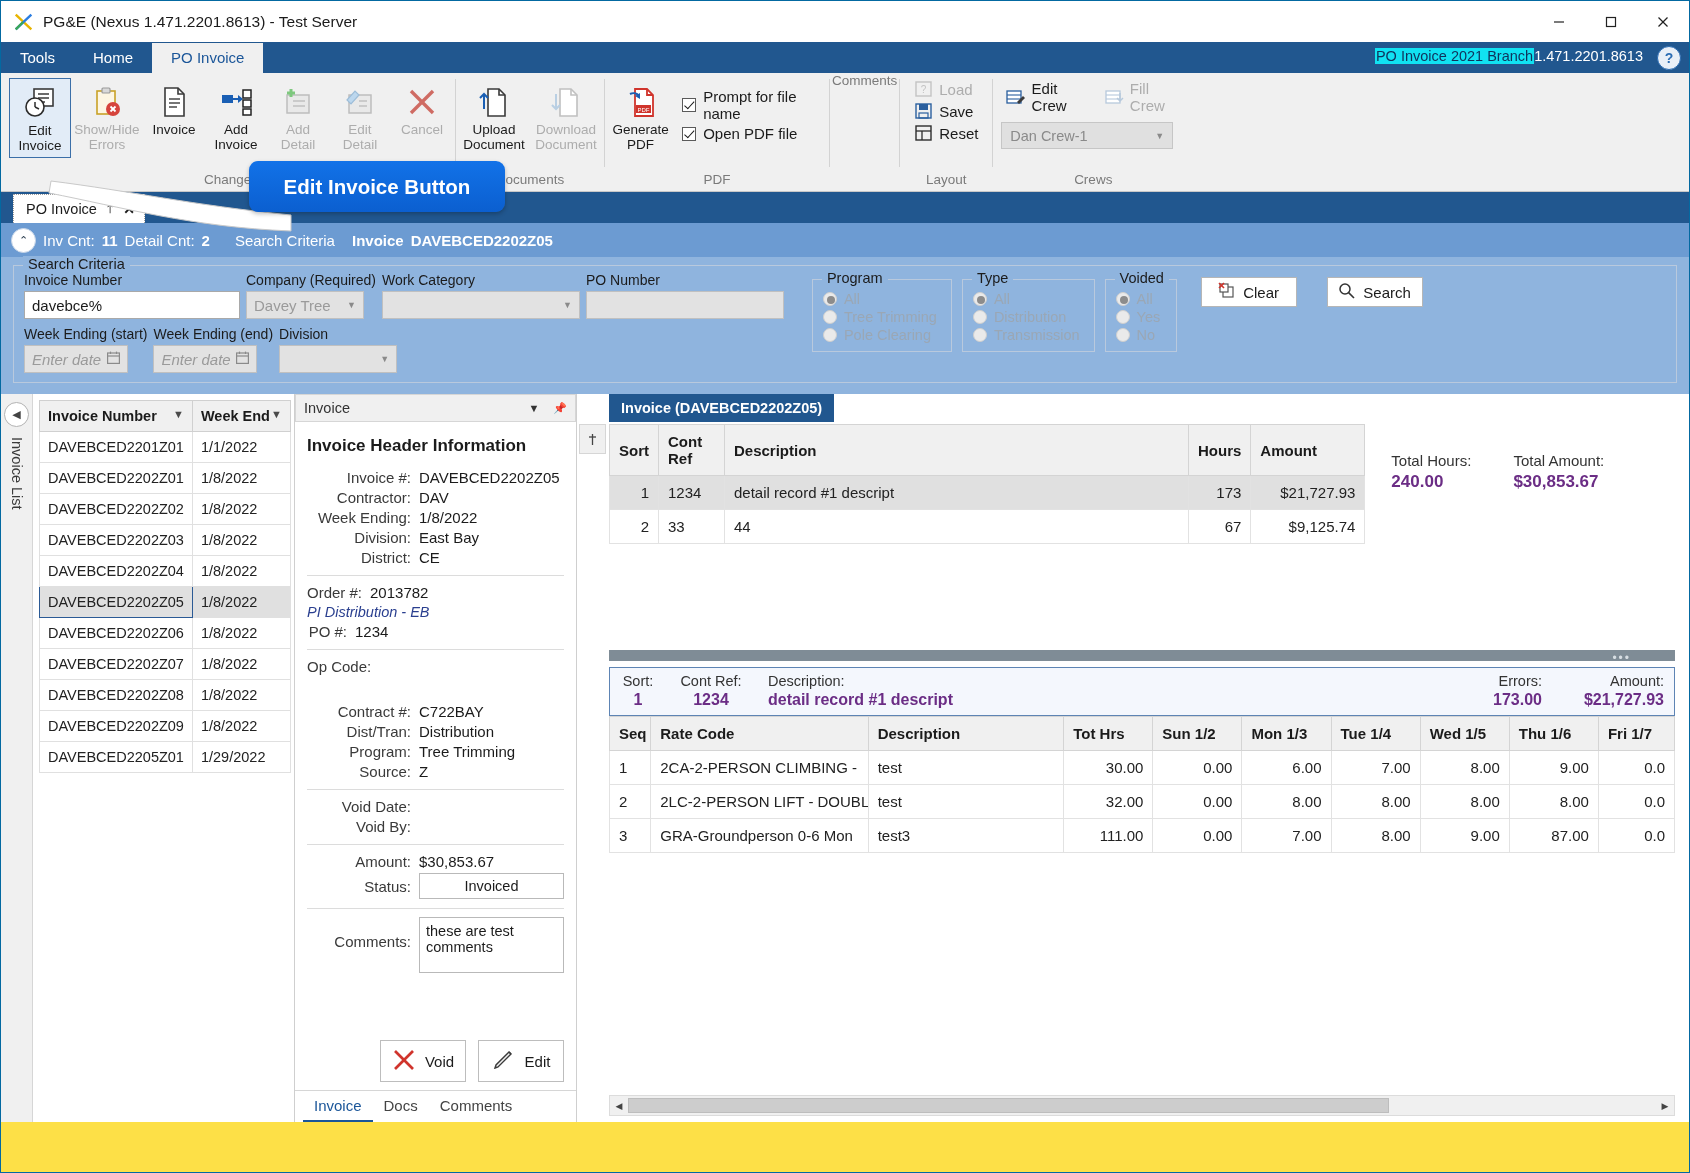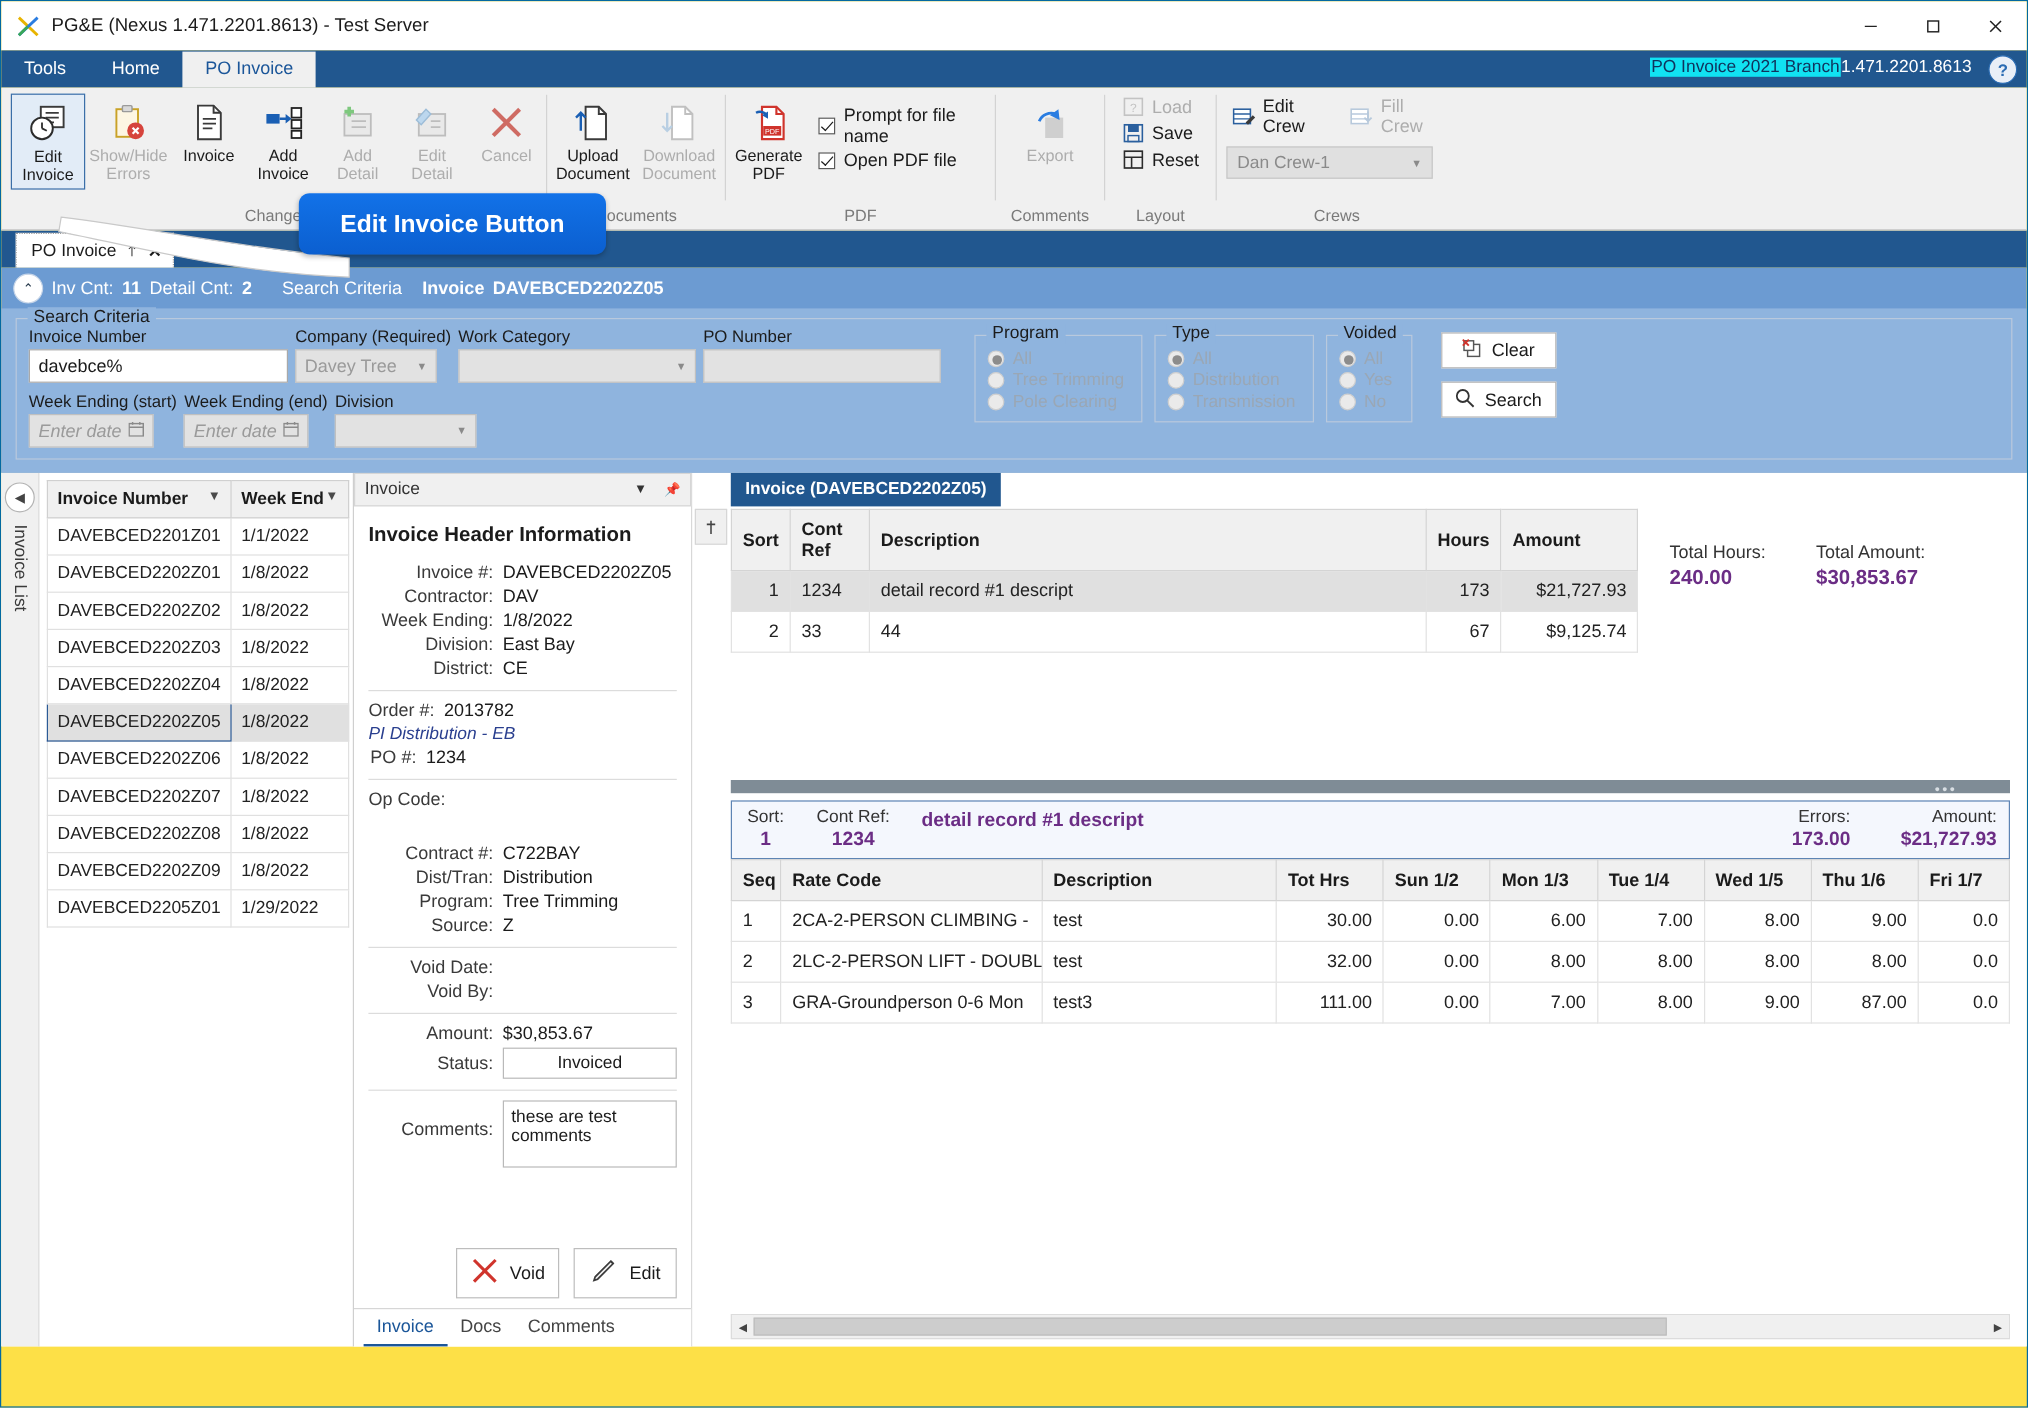--- a/index.html
+++ b/index.html
@@ -425,32 +425,20 @@
             <span>Open PDF file</span>
           </div>
         </div>
       </div>
       <div class="glabel">PDF</div>
     </div>
 
     <div class="rsep"></div>
 
     <div class="rgroup">
-      <div class="gitems" style="width:86px;justify-content:center;">
-        <div class="bigbtn w70 dis">
-          <div class="ico">
-            <svg width="34" height="34" viewBox="0 0 34 34">
-              <rect x="13" y="13" width="15" height="17" fill="#cfcfcf"></rect>
-              <path d="M8 16 a11 11 0 0 1 14 -6" fill="none" stroke="#2a7de1" stroke-width="2.4"></path>
-              <path d="M24 6 l1 9 l-8 -4 z" fill="#2a7de1"></path>
-            </svg>
-          </div>
-          <span>Export</span>
-        </div>
-      </div>
       <div class="glabel">Comments</div>
     </div>
 
     <div class="rsep"></div>
 
     <div class="rgroup">
       <div class="gitems" style="width:88px;flex-direction:column;padding-left:6px;">
         <div class="smallbtn dis">
           <span class="sico">
             <svg width="17" height="16" viewBox="0 0 17 16">
@@ -659,21 +647,21 @@
               <span class="rdot"></span>
               <span>Yes</span>
             </div>
             <div class="radio">
               <span class="rdot"></span>
               <span>No</span>
             </div>
           </div>
         </div>
 
-        <div style="display:flex;flex-direction:column;margin-left:14px;margin-top:5px;">
+        <div style="display:flex;flex-direction:row;margin-left:14px;margin-top:5px;gap:30px;">
           <div class="sbtn">
             <span>
               <svg width="17" height="17" viewBox="0 0 17 17">
                   <rect x="5" y="5" width="10" height="10" fill="#fff" stroke="#555" stroke-width="1.2"></rect>
                   <rect x="2" y="2" width="8" height="8" fill="#fff" stroke="#555" stroke-width="1.2"></rect>
                   <line x1="1" y1="1" x2="6" y2="6" stroke="#d0342c" stroke-width="1.6"></line>
                   <line x1="6" y1="1" x2="1" y2="6" stroke="#d0342c" stroke-width="1.6"></line>
                 </svg>
             </span>
             <span>Clear</span>
@@ -954,20 +942,21 @@
       <div class="detbar" style="margin-left:30px;margin-right:14px;margin-top:6px;">
         <div class="detcell" style="width:56px;align-items:center;">
           <span class="dl">Sort:</span>
           <span class="dv">1</span>
         </div>
         <div class="detcell" style="width:90px;align-items:center;">
           <span class="dl">Cont Ref:</span>
           <span class="dv">1234</span>
         </div>
         <div class="detcell" style="flex:1;padding-left:12px;">
+          <span class="dl">Description:</span>
           <span class="dv">detail record #1 descript</span>
         </div>
         <div class="detcell" style="width:110px;align-items:flex-end;padding-right:14px;">
           <span class="dl">Errors:</span>
           <span class="dv">173.00</span>
         </div>
         <div class="detcell" style="width:118px;align-items:flex-end;padding-right:10px;">
           <span class="dl">Amount:</span>
           <span class="dv">$21,727.93</span>
         </div>

